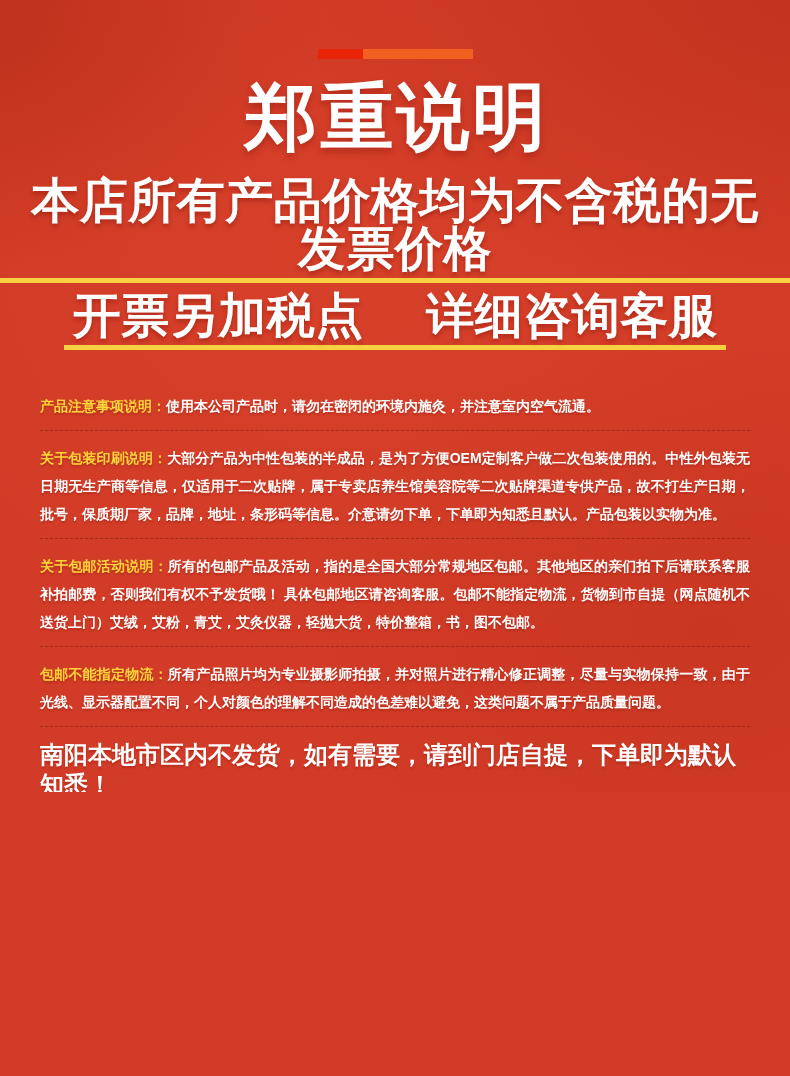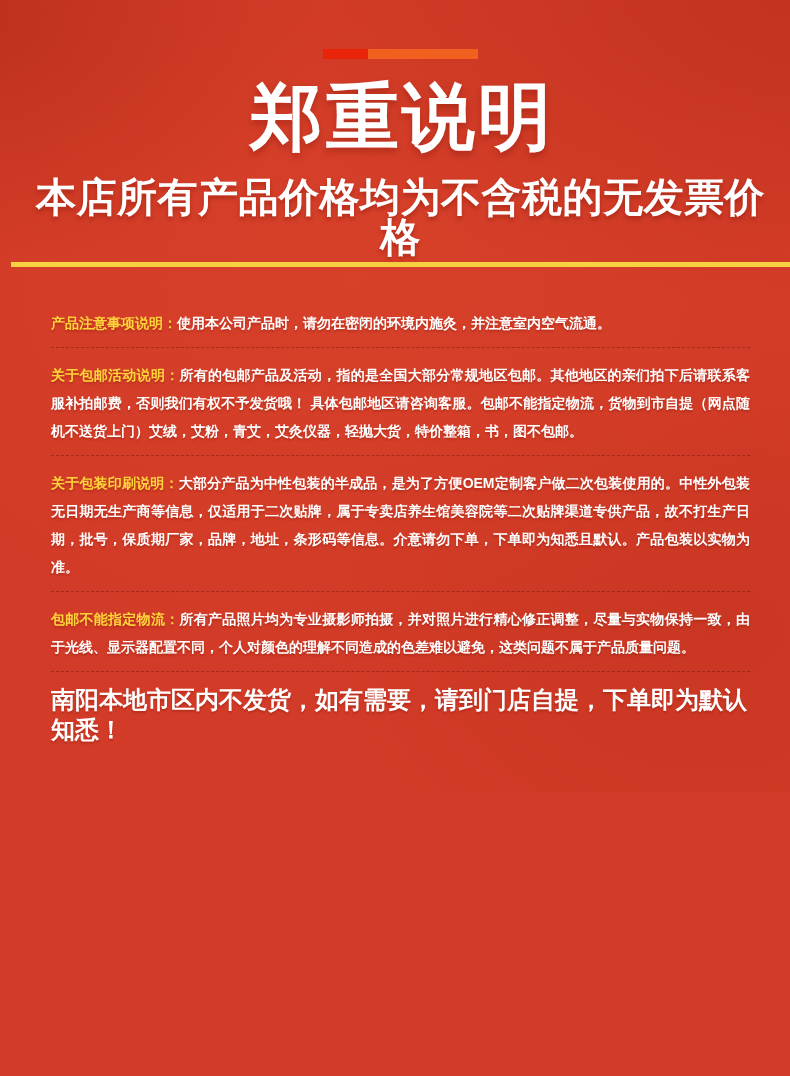--- a/index.html
+++ b/index.html
@@ -13,21 +13,20 @@
     width: 790px;
     height: 792px;
     overflow: hidden;
     color: var(--text-white, #ffffff);
     background:
       radial-gradient(620px 420px at -5% 2%, rgba(150,28,8,0.35), transparent 60%),
       radial-gradient(900px 500px at 100% 0%, rgba(155,30,10,0.28), transparent 60%),
       radial-gradient(800px 600px at 45% 35%, rgba(255,110,60,0.10), transparent 65%),
       radial-gradient(700px 500px at 90% 80%, rgba(160,35,12,0.18), transparent 60%),
       var(--background-red, #d23b27);
-    padding-left: 11px;
   }
   .deco-bar { display: flex; justify-content: center; padding-top: 49px; }
   .deco-red { width: 45px; height: 10px; background: var(--deco-red, #e82508); }
   .deco-orange { width: 110px; height: 10px; background: var(--deco-orange, #f2601f); }
 
   .title {
     margin-top: 20px;
     text-align: center;
     font-size: 73px;
     line-height: 1.04;
@@ -35,21 +34,21 @@
     letter-spacing: 3px;
     text-indent: 3px;
     text-shadow: 0 4px 6px rgba(120,15,5,0.35);
   }
 
   .subtitle { margin-top: 22px; text-align: center; }
   .sub-line { line-height: 1; }
   .sub-line + .sub-line { margin-top: 9px; }
   .underlined {
     display: inline-block;
-    font-size: 40px;
+    font-size: 48px;
     font-weight: bold;
     letter-spacing: 0.5px;
     padding: 0 9px 5px;
     border-bottom: 5px solid var(--underline-gold, #f6d243);
     text-shadow: 0 3px 4px rgba(120,15,5,0.4);
   }
 
   .notice-box {
     width: 700px;
     min-height: 163px;
@@ -103,36 +102,39 @@
     <span class="deco-red"></span>
     <span class="deco-orange"></span>
   </div>
 
   <h1 class="title">郑重说明</h1>
 
   <div class="subtitle">
     <div class="sub-line">
       <span class="underlined">本店所有产品价格均为不含税的无发票价格</span>
     </div>
+    <div class="sub-line">
+      <span class="underlined">开票另加税点　 详细咨询客服</span>
+    </div>
   </div>
 
 
   <div class="sections" id="sections">
   <div class="section">
     <p class="para"><span class="label">产品注意事项说明：</span><span class="body">使用本公司产品时，请勿在密闭的环境内施灸，并注意室内空气流通。</span></p>
     <hr class="divider">
   </div>
 
   <div class="section">
-    <p class="para"><span class="label">关于包邮活动说明：</span><span class="body">所有的包邮产品及活动，指的是全国大部分常规地区包邮。其他地区的亲们拍下后请联系客服补拍邮费，否则我们有权不予发货哦！ 具体包邮地区请咨询客服。包邮不能指定物流，货物到市自提（网点随机不送货上门）艾绒，艾粉，青艾，艾灸仪器，轻抛大货，特价整箱，书，图不包邮。</span></p>
+    <p class="para"><span class="label">关于包装印刷说明：</span><span class="body">大部分产品为中性包装的半成品，是为了方便OEM定制客户做二次包装使用的。中性外包装无日期无生产商等信息，仅适用于二次贴牌，属于专卖店养生馆美容院等二次贴牌渠道专供产品，故不打生产日期，批号，保质期厂家，品牌，地址，条形码等信息。介意请勿下单，下单即为知悉且默认。产品包装以实物为准。</span></p>
     <hr class="divider">
   </div>
 
   <div class="section">
-    <p class="para"><span class="label">关于包装印刷说明：</span><span class="body">大部分产品为中性包装的半成品，是为了方便OEM定制客户做二次包装使用的。中性外包装无日期无生产商等信息，仅适用于二次贴牌，属于专卖店养生馆美容院等二次贴牌渠道专供产品，故不打生产日期，批号，保质期厂家，品牌，地址，条形码等信息。介意请勿下单，下单即为知悉且默认。产品包装以实物为准。</span></p>
+    <p class="para"><span class="label">关于包邮活动说明：</span><span class="body">所有的包邮产品及活动，指的是全国大部分常规地区包邮。其他地区的亲们拍下后请联系客服补拍邮费，否则我们有权不予发货哦！ 具体包邮地区请咨询客服。包邮不能指定物流，货物到市自提（网点随机不送货上门）艾绒，艾粉，青艾，艾灸仪器，轻抛大货，特价整箱，书，图不包邮。</span></p>
     <hr class="divider">
   </div>
 
   <div class="section">
     <p class="para"><span class="label">包邮不能指定物流：</span><span class="body">所有产品照片均为专业摄影师拍摄，并对照片进行精心修正调整，尽量与实物保持一致，由于光线、显示器配置不同，个人对颜色的理解不同造成的色差难以避免，这类问题不属于产品质量问题。</span></p>
     <hr class="divider">
   </div>
 </div>
 
   <div class="footer-line">南阳本地市区内不发货，如有需要，请到门店自提，下单即为默认知悉！</div>

